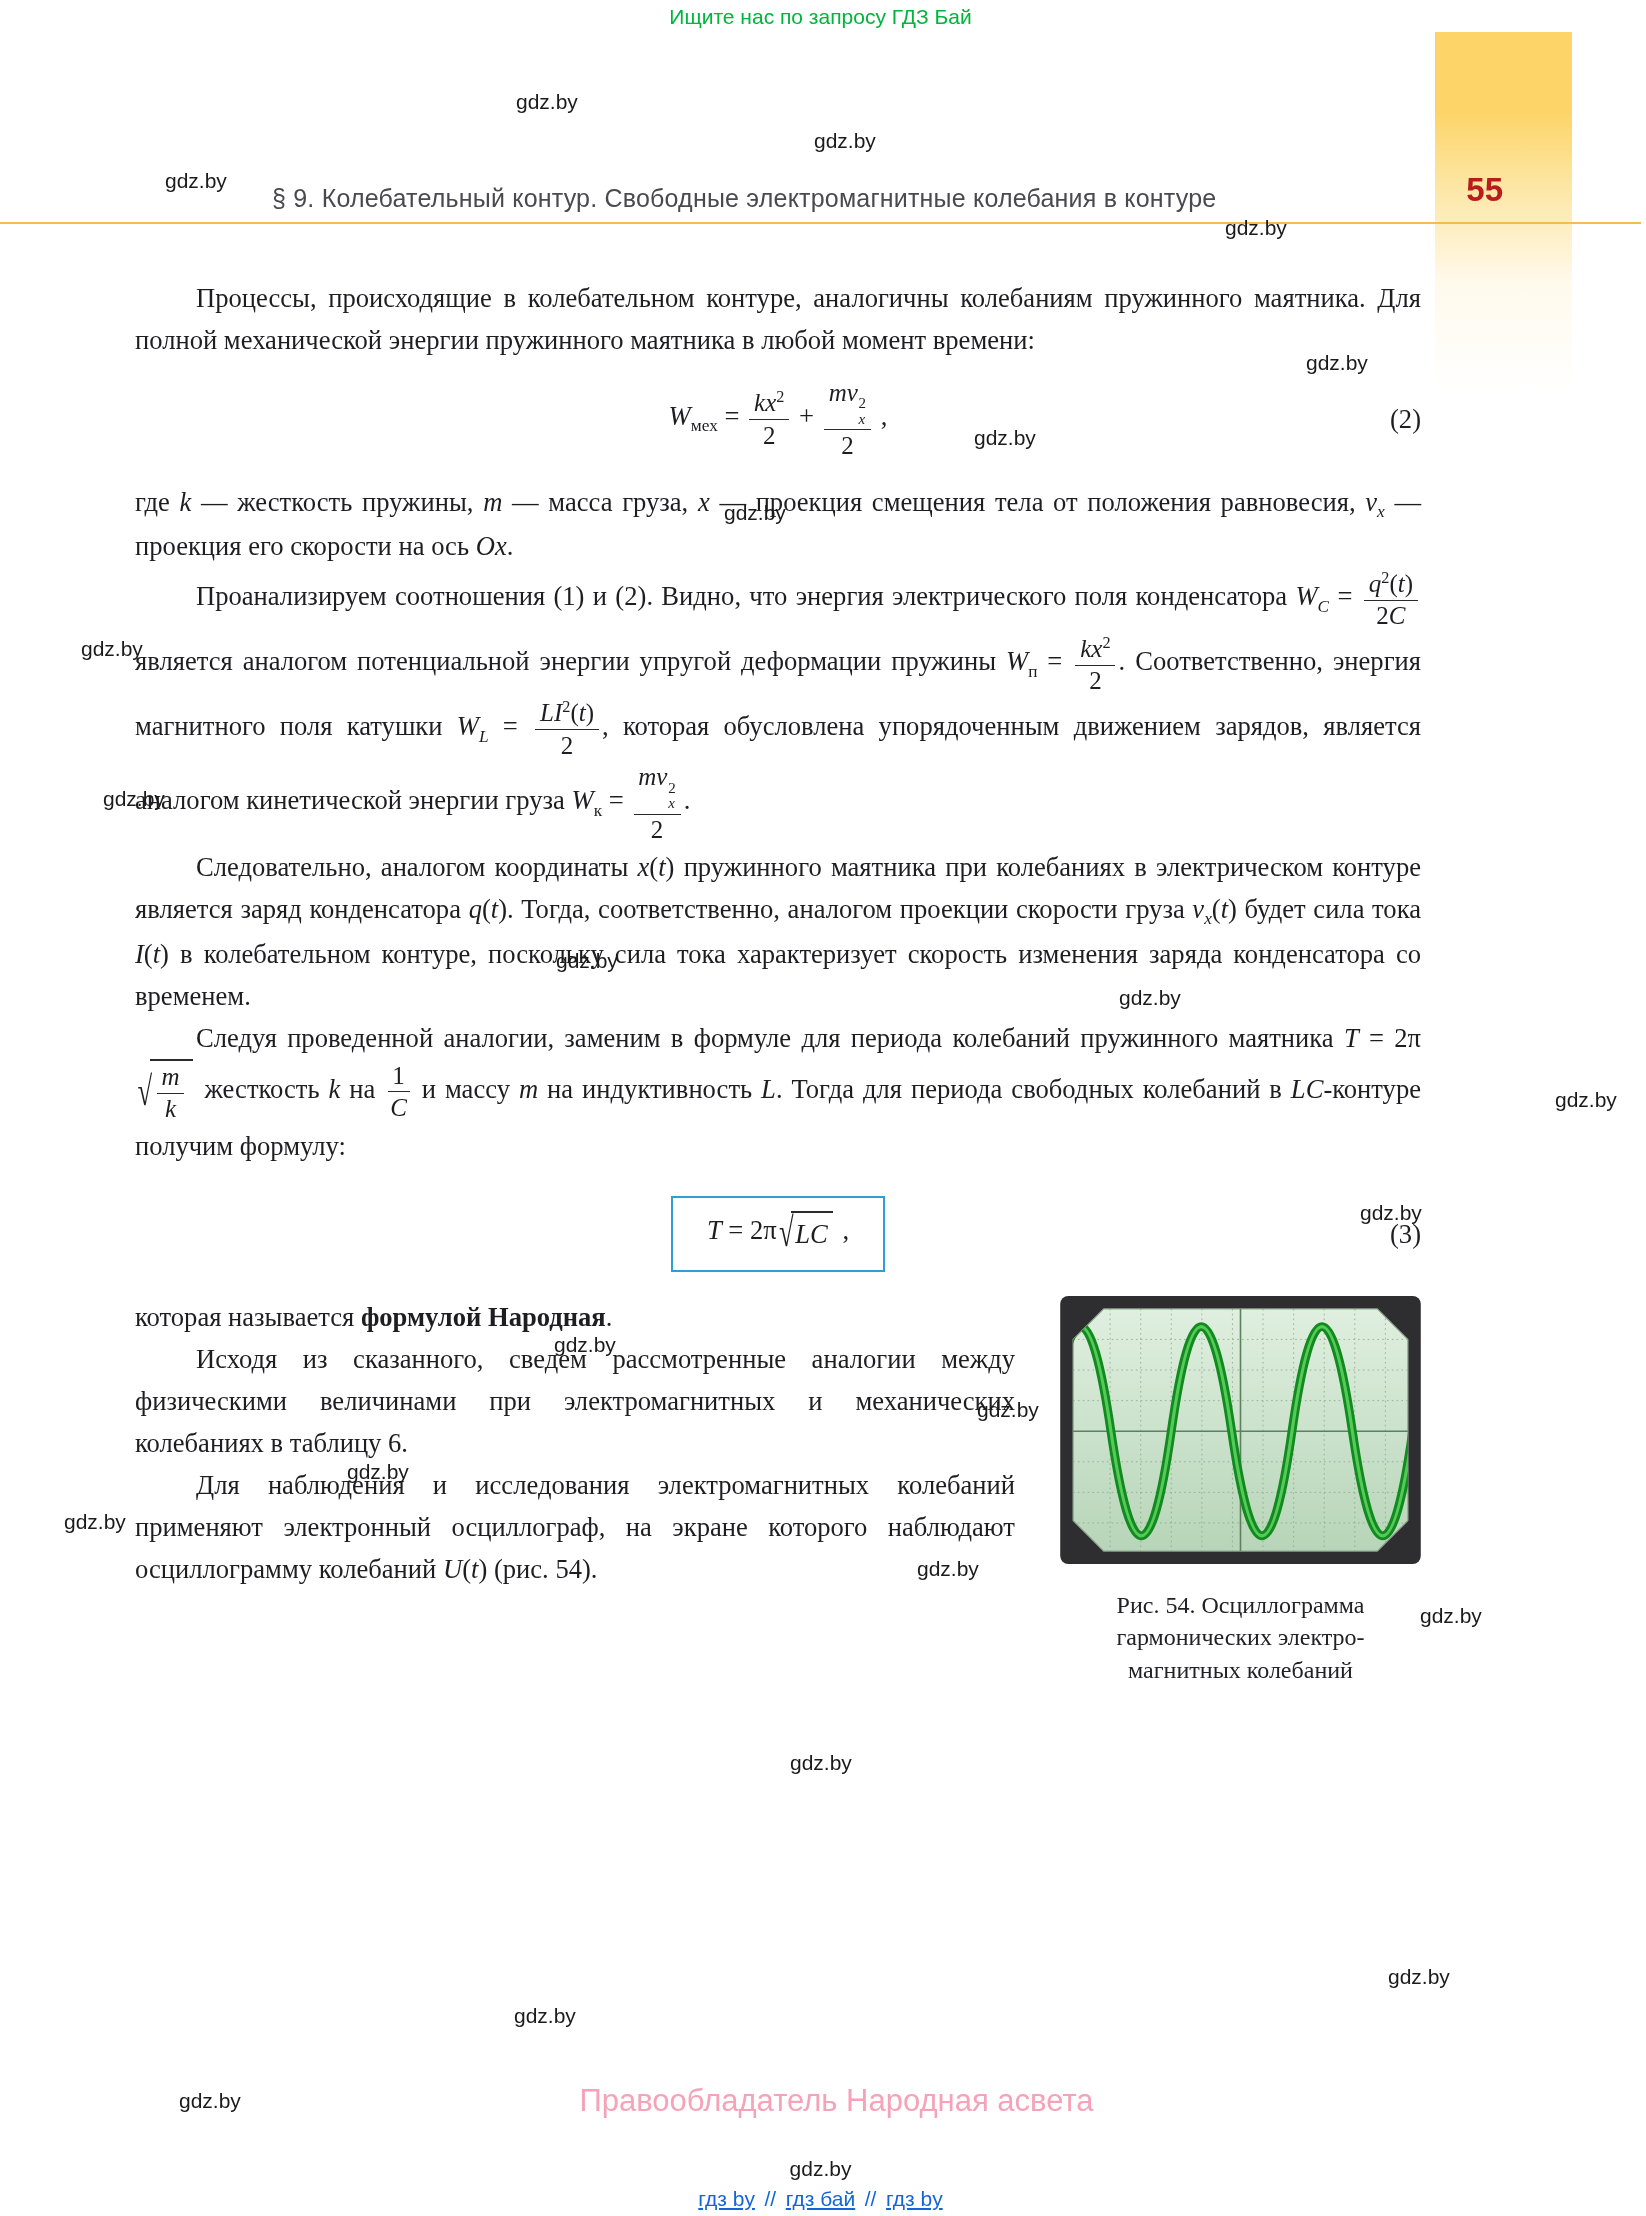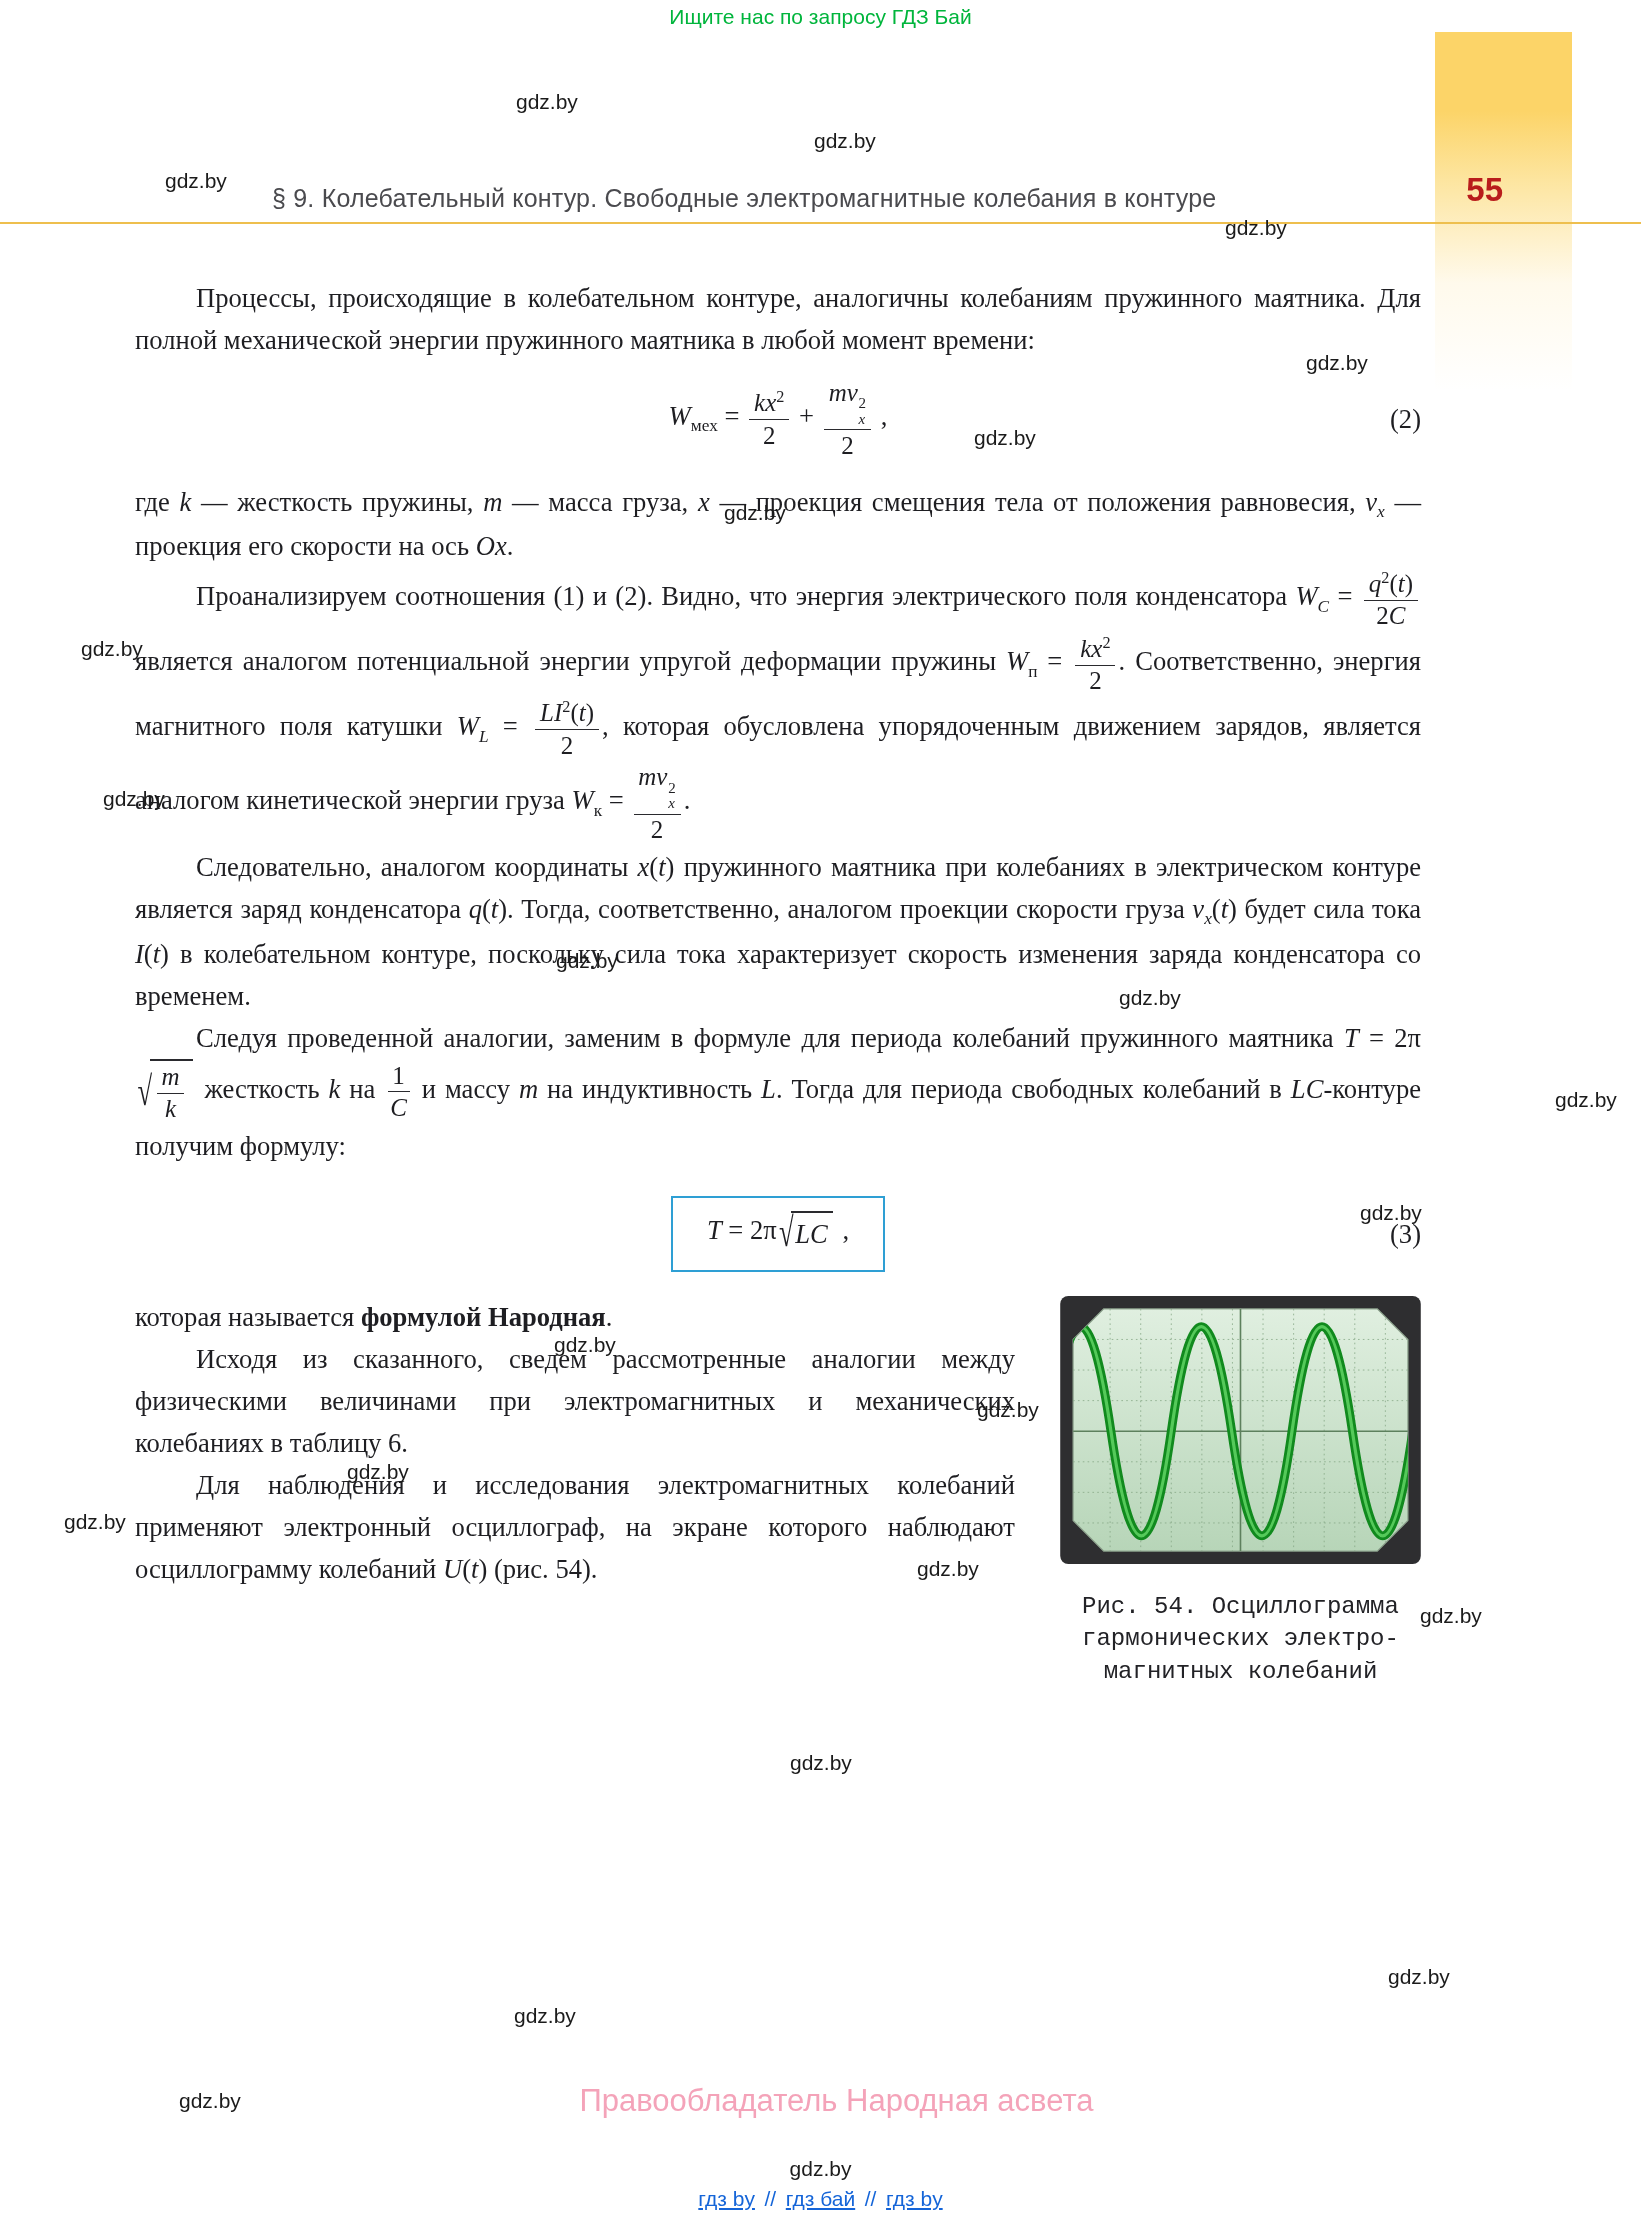--- a/index.html
+++ b/index.html
@@ -47,21 +47,21 @@
 
   .formula-row{position:relative;text-align:center;margin:16px 0 19.3px;text-indent:0;}
   .formula-number{position:absolute;right:0;top:50%;transform:translateY(-50%);}
   .box-row{margin:29px 0 24px;}
   .formula-box{display:inline-block;border:2px solid #2e9fd4;padding:11.3px 34px 14.5px;background:#ffffff;}
 
   
   .columns{display:flex;margin-top:3.2px;}
   .col-left{width:880px;}
   .col-right{width:361px;margin-left:45px;}
-  figure{margin:0;font-family:Liberation Mono, monospace;}
+  figure{margin:0;}
   figcaption{font-size:24px;line-height:1.35;text-align:center;margin-top:13px;color:#222226;text-indent:0;}
 
   
   .wm-layer{position:absolute;inset:0;pointer-events:none;z-index:6;}
   .wm{position:absolute;font-family:"Liberation Sans",sans-serif;font-size:21px;color:#1b1b1b;white-space:nowrap;}
 
   
   .footer-copyright{position:absolute;top:2083px;left:0;width:100%;text-align:center;
                     font-family:"Liberation Sans",sans-serif;font-size:31px;color:#f4a3b9;margin-left:16px;}
   .footer-wm{position:absolute;top:2157px;left:0;width:100%;text-align:center;

